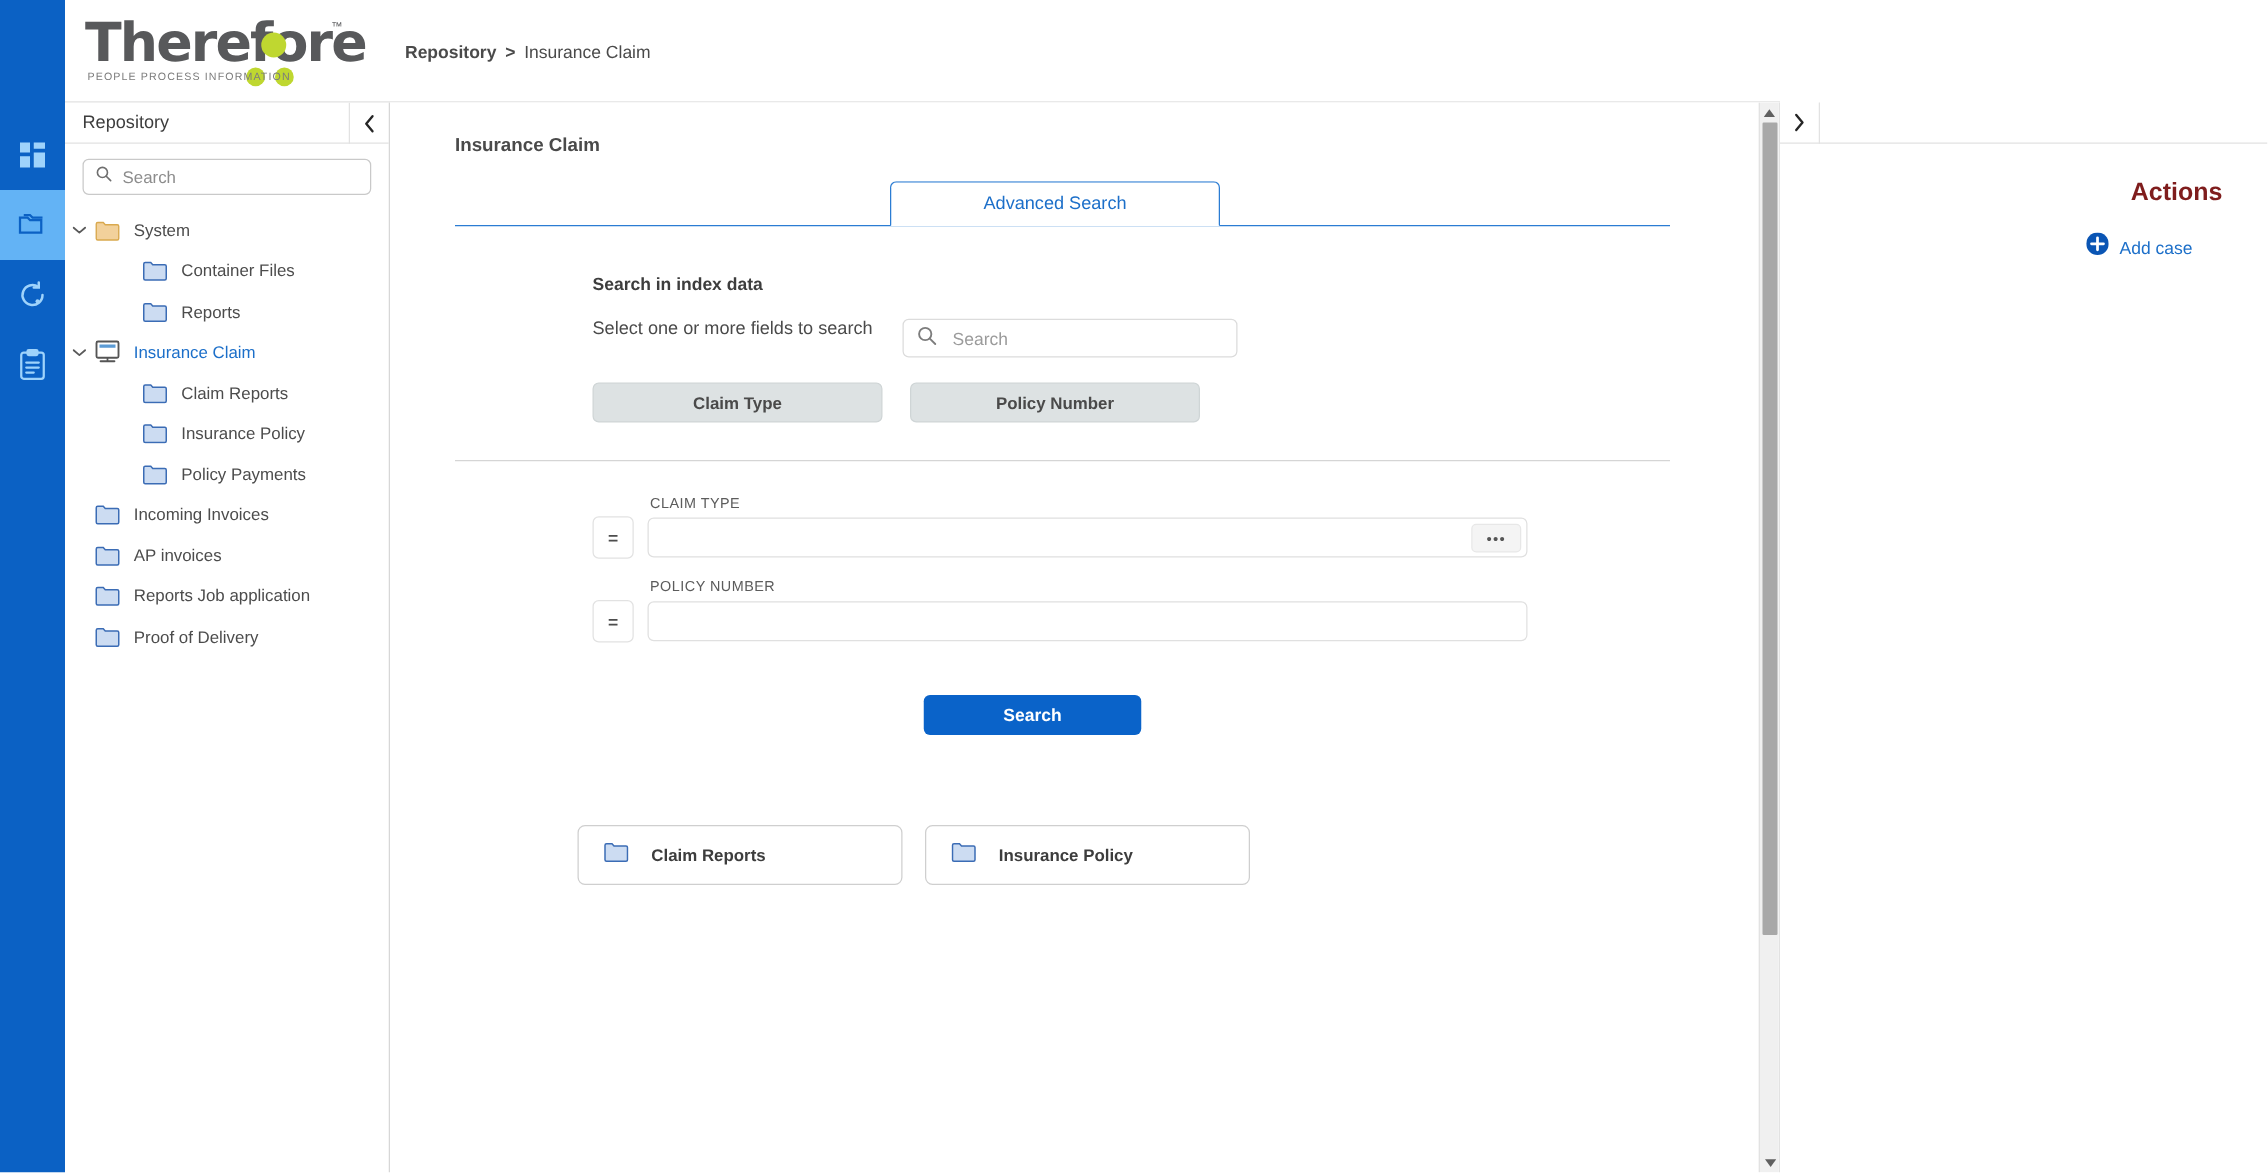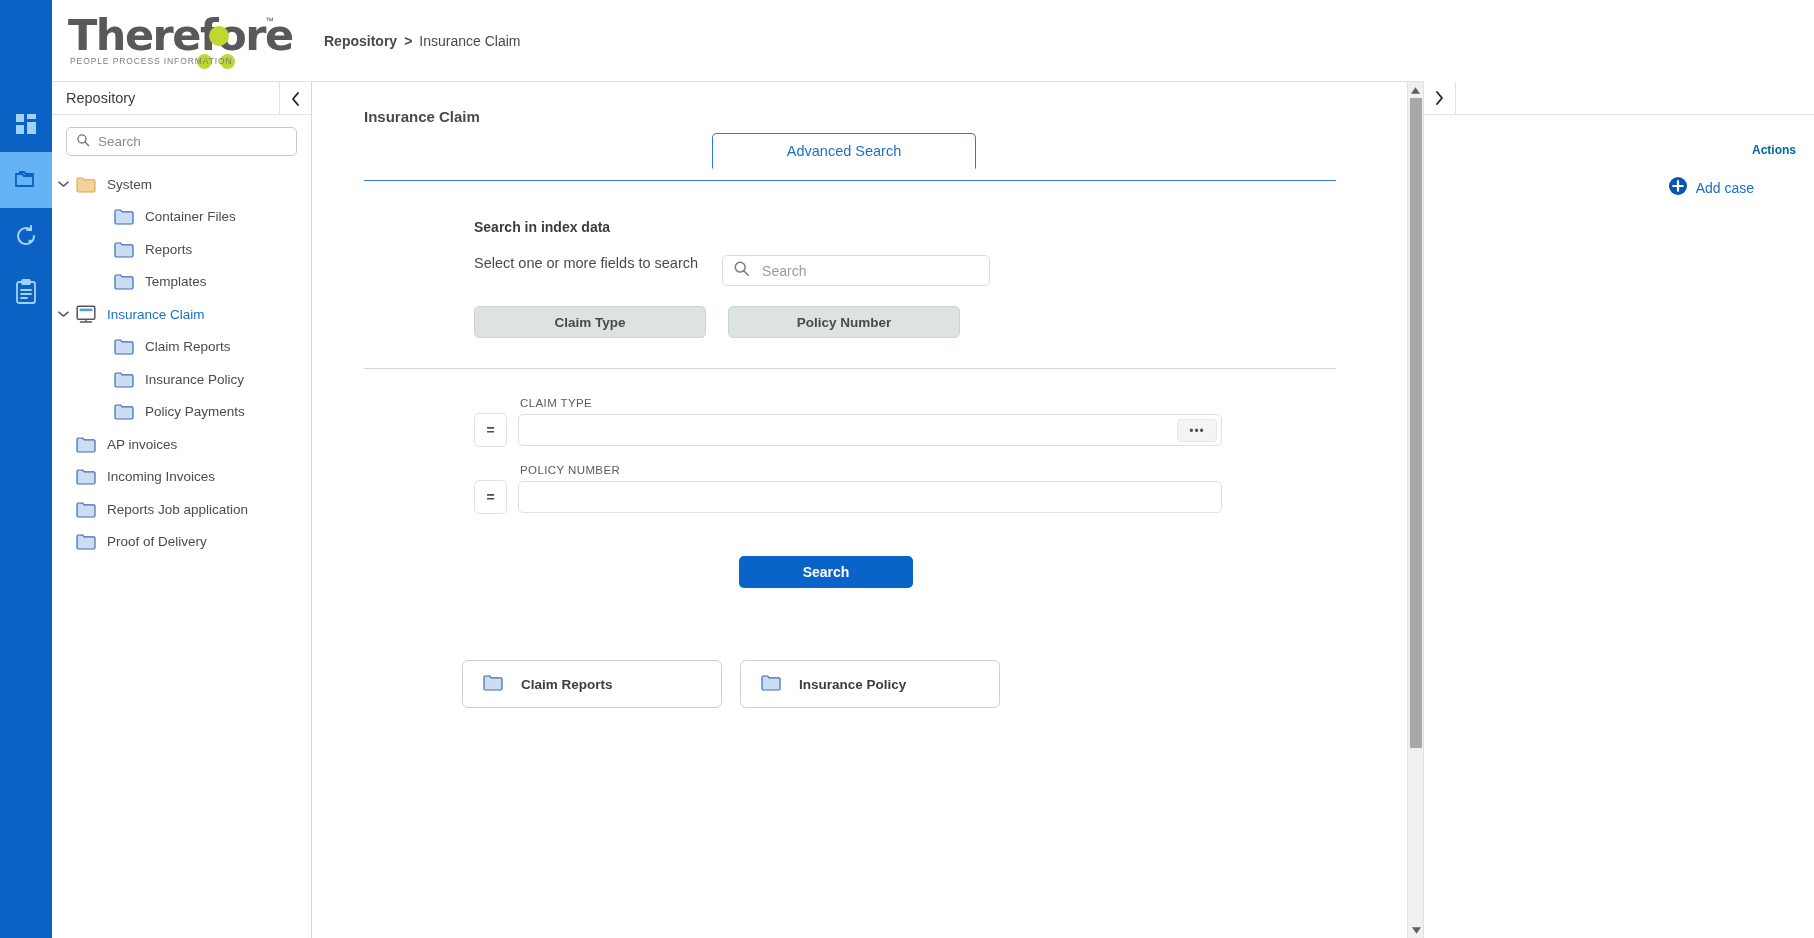--- a/index.html
+++ b/index.html
@@ -170,21 +170,21 @@
     height: 36px;
     width: 972px;
     margin-bottom: 38px;
   }
   .tabstrip .line {
     position: absolute; left: 0; right: 0; bottom: 0;
     border-bottom: 1px solid #2b7cd3;
   }
   .tab {
     position: absolute;
-    left: 348px; bottom: 12px;
+    left: 348px; bottom: 0;
     width: 264px; height: 36px;
     border: 1px solid #2b7cd3;
     border-bottom: 1px solid #fff;
     border-radius: 5px 5px 0 0;
     background: #fff;
     display: flex; align-items: center; justify-content: center;
     color: #1c6fc9; font-size: 14.5px;
     cursor: pointer;
   }
 
@@ -318,23 +318,23 @@
     border-bottom: 1px solid #e2e2e2;
   }
   .expand-btn {
     width: 32px; height: 33px;
     display: flex; align-items: center; justify-content: center;
     border-right: 1px solid #e2e2e2;
     cursor: pointer; color: #262626; font-size: 17px;
   }
   .actions-title {
     text-align: right;
-    padding-right: 18px;
+    padding-right: 36px;
     margin-top: 28px;
-    font-size: 12px; font-weight: bold; color: #0369a1;
+    font-size: 20px; font-weight: bold; color: #7f1d1d;
   }
   .action-item {
     display: flex; align-items: center; justify-content: flex-end;
     gap: 9px;
     padding-right: 60px;
     margin-top: 20px;
     cursor: pointer;
   }
   .action-item .lbl { color: #1c6fc9; font-size: 14px; }
 </style>
@@ -438,29 +438,20 @@
         </div>
         <div class="tree-row" style="padding-left: 38px;">
           <span class="caret"></span>
           <span class="ico">
             <svg width="20" height="17" viewBox="0 0 20 17">
               <path d="M1 3.2a1.2 1.2 0 0 1 1.2-1.2h4.4l1.6 1.8h9.6a1.2 1.2 0 0 1 1.2 1.2v9.8a1.2 1.2 0 0 1-1.2 1.2H2.2A1.2 1.2 0 0 1 1 14.8z" fill="#ccdcf2" stroke="#3b6cb5" stroke-width="1.2"></path>
             </svg>
           </span>
           <span class="lbl">Reports</span>
         </div>
-        <div class="tree-row" style="padding-left: 38px;">
-          <span class="caret"></span>
-          <span class="ico">
-            <svg width="20" height="17" viewBox="0 0 20 17">
-              <path d="M1 3.2a1.2 1.2 0 0 1 1.2-1.2h4.4l1.6 1.8h9.6a1.2 1.2 0 0 1 1.2 1.2v9.8a1.2 1.2 0 0 1-1.2 1.2H2.2A1.2 1.2 0 0 1 1 14.8z" fill="#ccdcf2" stroke="#3b6cb5" stroke-width="1.2"></path>
-            </svg>
-          </span>
-          <span class="lbl">Templates</span>
-        </div>
         <div class="tree-row sel" style="padding-left: 0px;">
           <span class="caret"><svg width="11" height="8" viewBox="0 0 12 8" fill="none" stroke="#5a5a5a" stroke-width="1.6" stroke-linecap="round" stroke-linejoin="round">
               <path d="M1 2l5 4.3L11 2"></path>
             </svg></span>
           <span class="ico">
             <svg width="20" height="19" viewBox="0 0 20 19">
               <rect x="1.2" y="1.2" width="17.6" height="13" rx="1.2" fill="#fff" stroke="#555" stroke-width="1.5"></rect>
               <rect x="3.6" y="3.6" width="12.8" height="2.6" fill="#5b9bd5"></rect>
               <path d="M4.5 17h11" stroke="#555" stroke-width="1.6" stroke-linecap="round"></path>
               <path d="M10 14.3v2.5" stroke="#555" stroke-width="1.4"></path>
@@ -495,30 +486,30 @@
           </span>
           <span class="lbl">Policy Payments</span>
         </div>
         <div class="tree-row" style="padding-left: 0px;">
           <span class="caret"></span>
           <span class="ico">
             <svg width="20" height="17" viewBox="0 0 20 17">
               <path d="M1 3.2a1.2 1.2 0 0 1 1.2-1.2h4.4l1.6 1.8h9.6a1.2 1.2 0 0 1 1.2 1.2v9.8a1.2 1.2 0 0 1-1.2 1.2H2.2A1.2 1.2 0 0 1 1 14.8z" fill="#ccdcf2" stroke="#3b6cb5" stroke-width="1.2"></path>
             </svg>
           </span>
+          <span class="lbl">Incoming Invoices</span>
+        </div>
+        <div class="tree-row" style="padding-left: 0px;">
+          <span class="caret"></span>
+          <span class="ico">
+            <svg width="20" height="17" viewBox="0 0 20 17">
+              <path d="M1 3.2a1.2 1.2 0 0 1 1.2-1.2h4.4l1.6 1.8h9.6a1.2 1.2 0 0 1 1.2 1.2v9.8a1.2 1.2 0 0 1-1.2 1.2H2.2A1.2 1.2 0 0 1 1 14.8z" fill="#ccdcf2" stroke="#3b6cb5" stroke-width="1.2"></path>
+            </svg>
+          </span>
           <span class="lbl">AP invoices</span>
-        </div>
-        <div class="tree-row" style="padding-left: 0px;">
-          <span class="caret"></span>
-          <span class="ico">
-            <svg width="20" height="17" viewBox="0 0 20 17">
-              <path d="M1 3.2a1.2 1.2 0 0 1 1.2-1.2h4.4l1.6 1.8h9.6a1.2 1.2 0 0 1 1.2 1.2v9.8a1.2 1.2 0 0 1-1.2 1.2H2.2A1.2 1.2 0 0 1 1 14.8z" fill="#ccdcf2" stroke="#3b6cb5" stroke-width="1.2"></path>
-            </svg>
-          </span>
-          <span class="lbl">Incoming Invoices</span>
         </div>
         <div class="tree-row" style="padding-left: 0px;">
           <span class="caret"></span>
           <span class="ico">
             <svg width="20" height="17" viewBox="0 0 20 17">
               <path d="M1 3.2a1.2 1.2 0 0 1 1.2-1.2h4.4l1.6 1.8h9.6a1.2 1.2 0 0 1 1.2 1.2v9.8a1.2 1.2 0 0 1-1.2 1.2H2.2A1.2 1.2 0 0 1 1 14.8z" fill="#ccdcf2" stroke="#3b6cb5" stroke-width="1.2"></path>
             </svg>
           </span>
           <span class="lbl">Reports Job application</span>
         </div>

